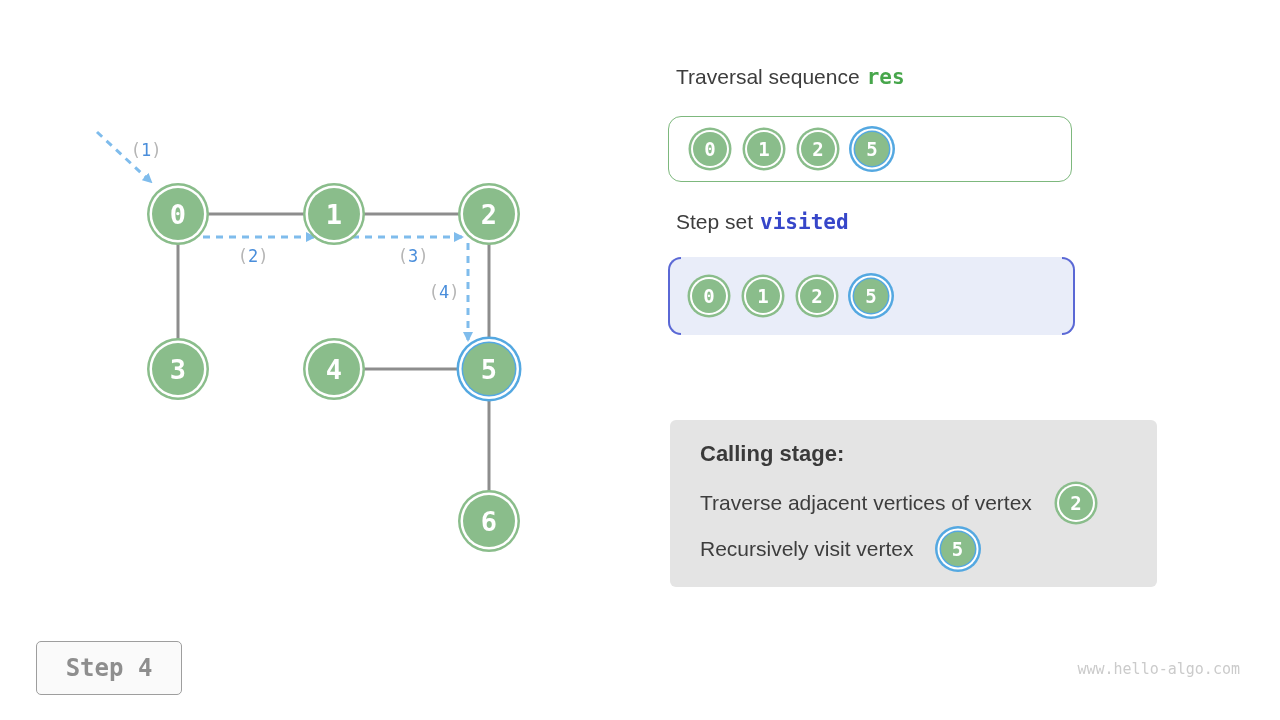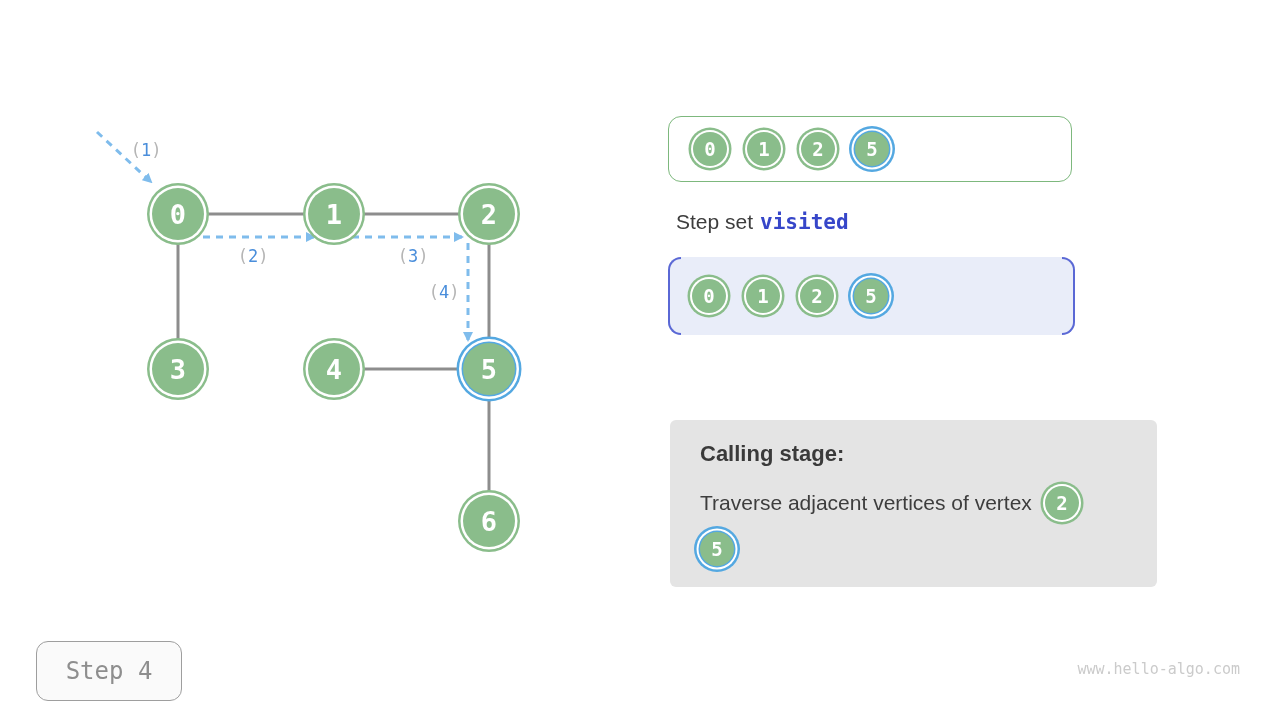--- a/index.html
+++ b/index.html
@@ -56,28 +56,28 @@
   .bracket{position:absolute;top:0;bottom:0;width:13px;box-sizing:border-box;}
   .bracket.left{left:0;border:2.5px solid #5a68d5;border-right:none;border-radius:13px 0 0 13px;}
   .bracket.right{right:0;border:2.5px solid #5a68d5;border-left:none;border-radius:0 13px 13px 0;}
 
   
   #calling-box{
     position:absolute;left:670px;top:420px;width:487px;height:167px;box-sizing:border-box;
     background:#e4e4e4;border-radius:6px;padding:21px 0 0 30px;
   }
   .cs-title{font-size:22px;font-weight:bold;color:#3a3a3a;margin:0 0 13px 0;}
-  .cs-row{display:flex;align-items:center;gap:13px;height:46px;font-size:21px;color:#3d3d3d;white-space:nowrap;}
+  .cs-row{display:flex;align-items:center;gap:27px;height:46px;font-size:21px;color:#3d3d3d;white-space:nowrap;}
 
   
   #step-box{
-    position:absolute;left:36px;top:641px;width:146px;height:60px;box-sizing:border-box;
-    border:1.5px solid #9e9e9e;background:#fafafa;border-radius:12px;
+    position:absolute;left:36px;top:641px;width:146px;height:54px;box-sizing:border-box;
+    border:1.5px solid #9e9e9e;background:#fafafa;border-radius:5px;
     display:flex;align-items:center;justify-content:center;
-    font-family:"DejaVu Sans Mono","Liberation Mono",monospace;font-weight:normal;font-size:24px;color:#8e8e8e;
+    font-family:"DejaVu Sans Mono","Liberation Mono",monospace;font-weight:bold;font-size:24px;color:#8e8e8e;
   }
   #watermark{
     position:absolute;right:40px;bottom:42px;
     font-family:"DejaVu Sans Mono","Liberation Mono",monospace;font-size:15px;color:#cbcbcb;
   }
 </style>
 </head>
 <body>
 
 <div class="canvas">
@@ -113,20 +113,23 @@
   <div id="graph-nodes">
       <div class="node" style="left: 152px; top: 188px;">0</div>
       <div class="node" style="left: 308px; top: 188px;">1</div>
       <div class="node" style="left: 463px; top: 188px;">2</div>
       <div class="node" style="left: 152px; top: 343px;">3</div>
       <div class="node" style="left: 308px; top: 343px;">4</div>
       <div class="node hl" style="left: 463px; top: 343px;">5</div>
       <div class="node" style="left: 463px; top: 495px;">6</div>
     </div>
 
+  <div class="panel-title" id="res-title">
+    <span>Traversal sequence</span><span class="var green">res</span>
+  </div>
   <div id="res-box">
       <div class="chip">0</div>
       <div class="chip">1</div>
       <div class="chip">2</div>
       <div class="chip hl">5</div>
     </div>
 
   <div class="panel-title" id="visited-title">
     <span>Step set</span><span class="var blue">visited</span>
   </div>
@@ -139,20 +142,21 @@
       <div class="chip hl">5</div>
     </div>
 
   <div id="calling-box">
     <div class="cs-title">Calling stage:</div>
     <div class="cs-row">
       <span>Traverse adjacent vertices of vertex</span>
       <div class="chip">2</div>
     </div>
     <div class="cs-row">
+      <span>Recursively visit vertex</span>
       <div class="chip hl">5</div>
     </div>
   </div>
 
   <div id="step-box">Step 4</div>
   <div id="watermark">www.hello-algo.com</div>
 
 </div>
 
 </body></html>

